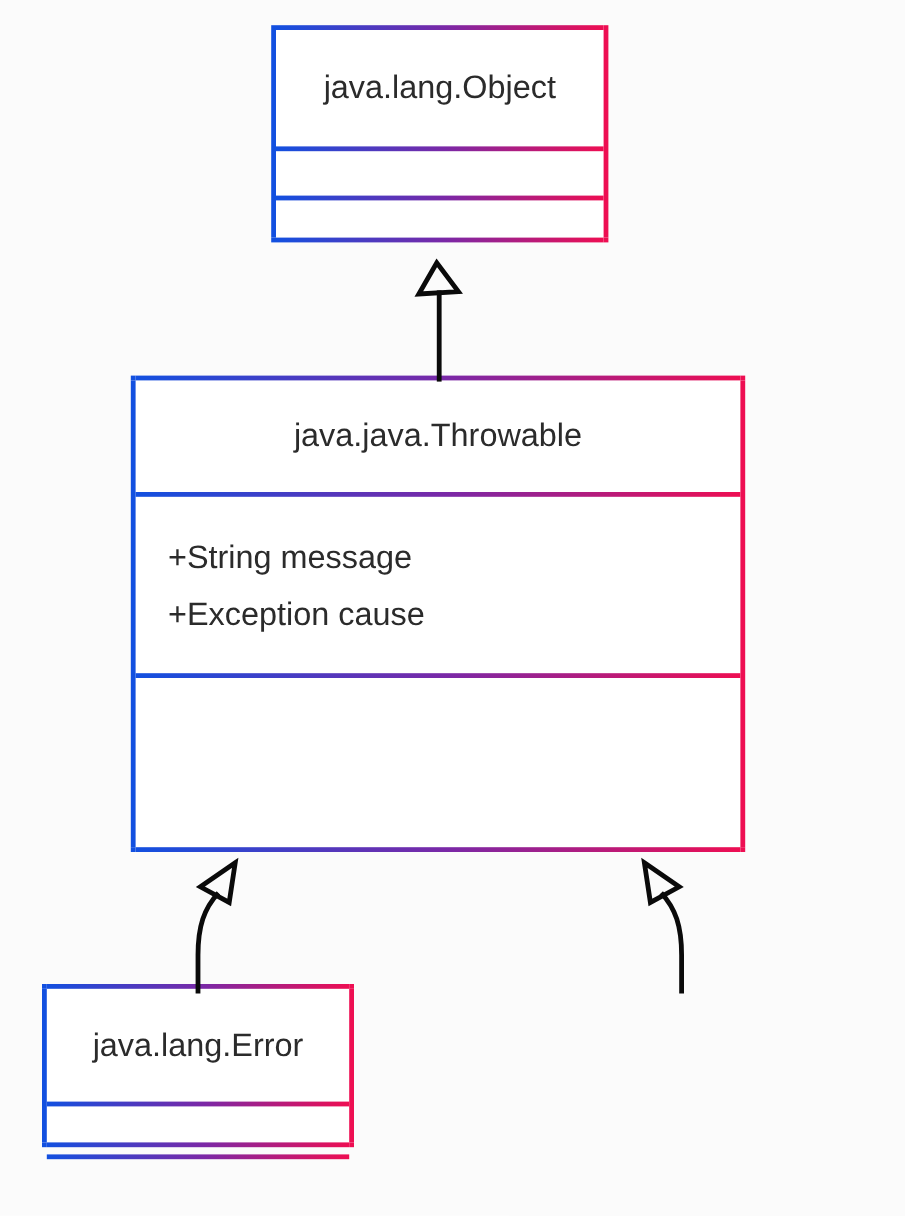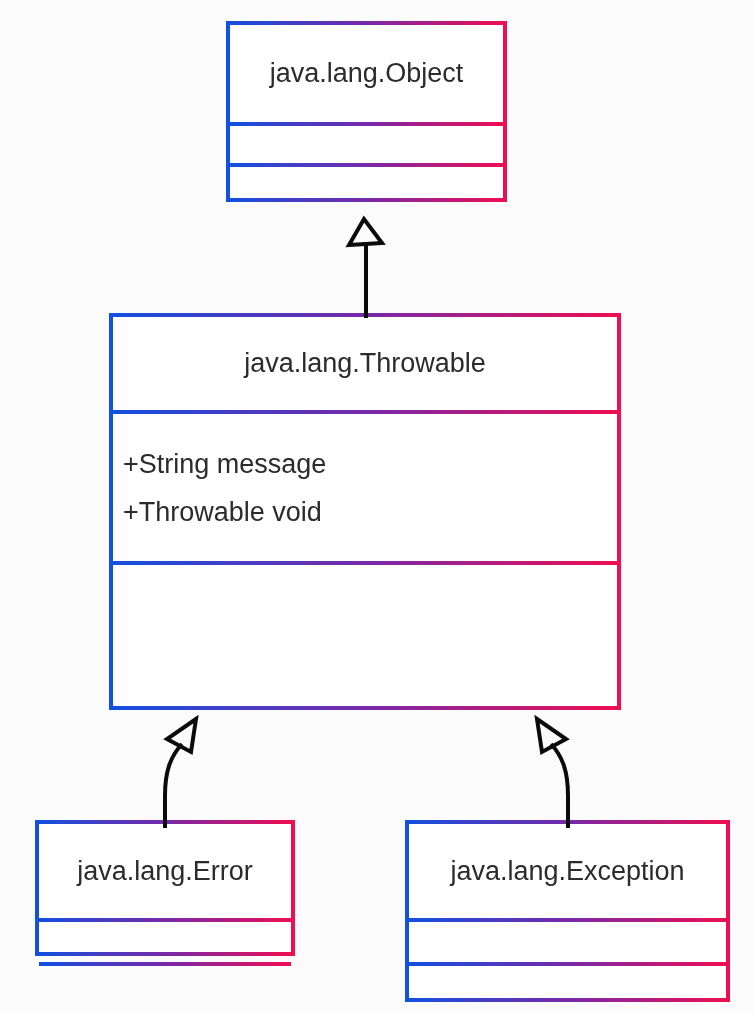--- a/index.html
+++ b/index.html
@@ -35,21 +35,21 @@
   .divider {
     height: 4px;
     flex: 0 0 4px;
     background: linear-gradient(90deg, #1250e0 0%, #7b28a6 52%, #ee0e52 100%);
   }
 
   .compartment {
     display: flex;
     flex-direction: column;
     justify-content: center;
-    padding-left: 10px;
+    padding-left: 27px;
     box-sizing: border-box;
   }
 
   .member-line {
     font-size: 27px;
     line-height: 48px;
     color: #2b2b2b;
     white-space: nowrap;
   }
 
@@ -68,44 +68,37 @@
 
   <div class="class-box" style="left:226px; top:21px; width:281px; height:181px">
     <div class="class-title" style="height:97px; flex:0 0 97px">java.lang.Object</div>
     <div class="divider"></div>
     <div class="compartment" style="flex:0 0 37px"></div>
     <div class="divider"></div>
     <div class="compartment" style="flex:1"></div>
   </div>
 
   <div class="class-box" style="left:109px; top:313px; width:512px; height:397px">
-    <div class="class-title" style="height:93px; flex:0 0 93px">java.lang.Throwable</div>
+    <div class="class-title" style="height:93px; flex:0 0 93px">java.java.Throwable</div>
     <div class="divider"></div>
     <div class="compartment" style="flex:0 0 147px">
       <div class="member-line">+String message</div>
-      <div class="member-line">+Throwable void</div>
+      <div class="member-line">+Exception cause</div>
     </div>
     <div class="divider"></div>
   </div>
 
   <div class="class-box" style="left:35px; top:820px; width:260px; height:136px">
     <div class="class-title" style="height:94px; flex:0 0 94px">java.lang.Error</div>
     <div class="divider"></div>
     <div class="compartment" style="flex:0 0 40px"></div>
     <div class="divider"></div>
     <div class="compartment" style="flex:1"></div>
   </div>
 
-  <div class="class-box" style="left:405px; top:820px; width:325px; height:182px">
-    <div class="class-title" style="height:94px; flex:0 0 94px">java.lang.Exception</div>
-    <div class="divider"></div>
-    <div class="compartment" style="flex:0 0 40px"></div>
-    <div class="divider"></div>
-    <div class="compartment" style="flex:1"></div>
-  </div>
 
   <svg class="arrow-layer" width="754" height="1013" viewBox="0 0 754 1013">
 
     <g stroke="#0a0a0a" stroke-width="4" fill="none">
       <line x1="366" y1="318" x2="366" y2="242"></line>
       <polygon points="364,219 349,245 382,243" stroke-linejoin="miter"></polygon>
     </g>
 
     <g stroke="#0a0a0a" stroke-width="4" fill="none">
       <path d="M 165,828 L 165,796 C 165,772 170,757 182,744"></path>

